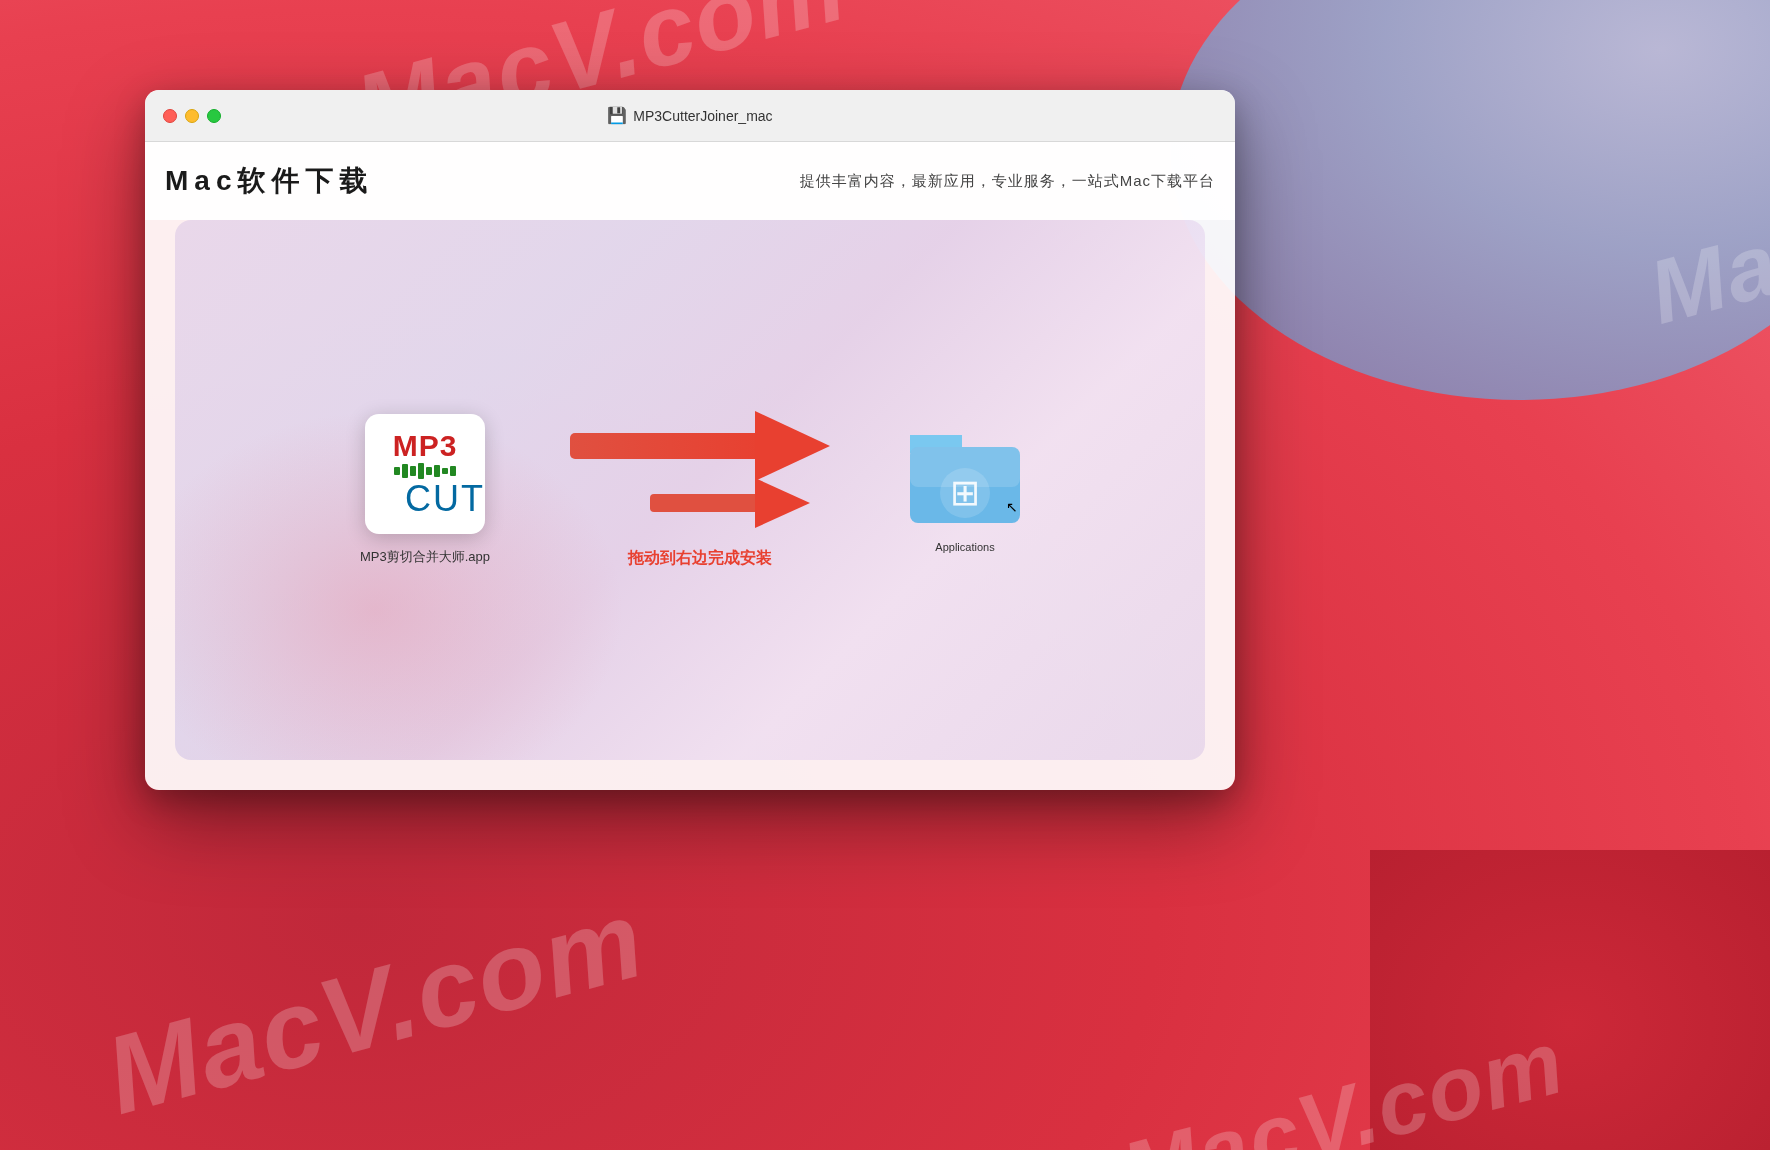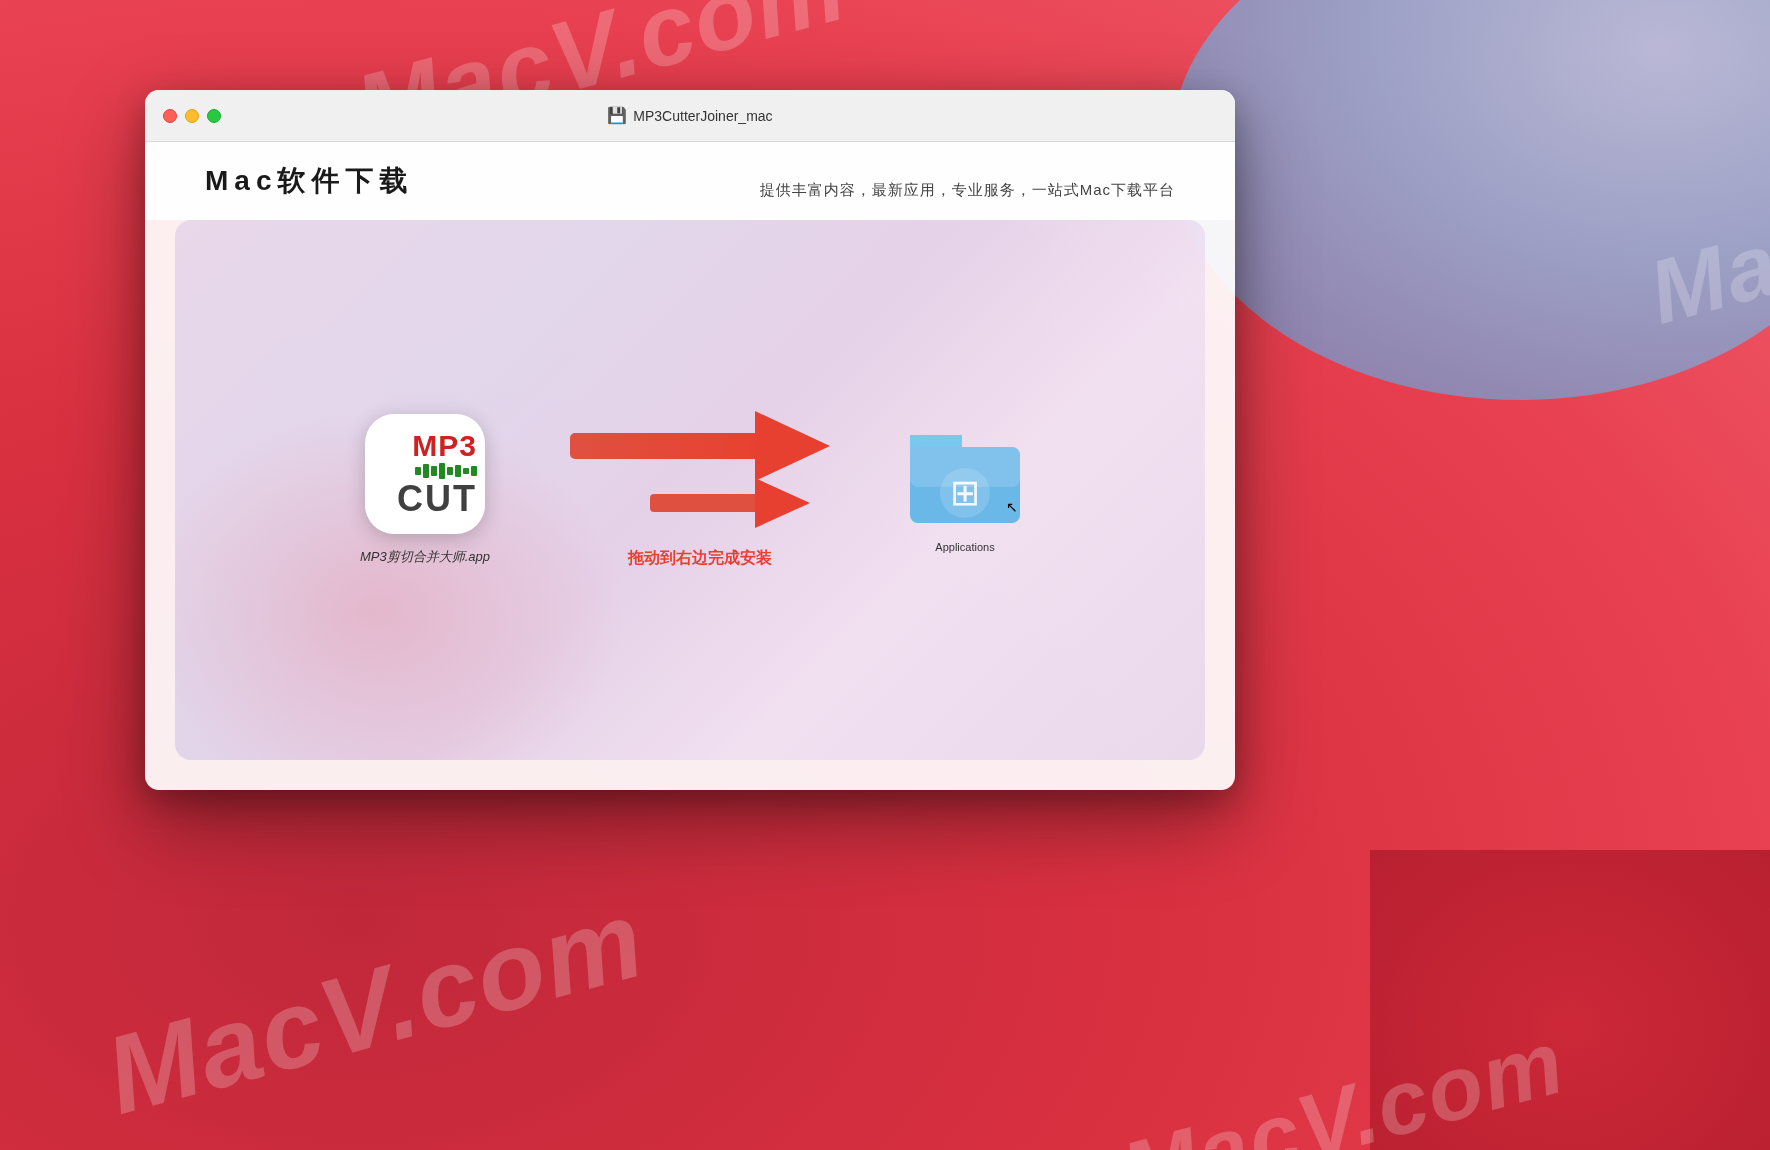--- a/index.html
+++ b/index.html
@@ -140,23 +140,23 @@
 
     
     .window-content {
       display: flex;
       flex-direction: column;
       height: calc(100% - 52px);
     }
 
     
     .header-bar {
-      padding: 20px 60px;
-      display: flex;
-      align-items: flex-end;
+      padding: 20px 20px;
+      display: flex;
+      align-items: center;
       justify-content: space-between;
       background: rgba(255,255,255,0.9);
       gap: 44px;
     }
 
     .site-title {
       font-size: 28px;
       font-weight: 600;
       color: #1a1a1a;
       letter-spacing: 6px;
@@ -215,24 +215,24 @@
       align-items: center;
       gap: 14px;
     }
 
     
     .mp3cut-icon {
       width: 120px;
       height: 120px;
       display: flex;
       flex-direction: column;
-      align-items: flex-end;
+      align-items: center;
       justify-content: center;
       background: white;
-      border-radius: 29px;
+      border-radius: 14px;
       box-shadow: 0 4px 20px rgba(0,0,0,0.2);
       padding: 8px;
     }
 
     .mp3-text {
       font-size: 30px;
       font-weight: 900;
       color: #cc2222;
       line-height: 1;
       letter-spacing: 1px;
@@ -246,33 +246,32 @@
     }
 
     .wave-bar {
       width: 6px;
       background: #228822;
       border-radius: 1px;
     }
 
     .cut-text {
       font-size: 36px;
-      font-weight: 700;
-      color: #404040;
+      font-weight: 400;
+      color: #0369a1;
       line-height: 1;
       letter-spacing: 2px;
       margin-left: 40px;
     }
 
     .app-label {
       font-size: 13px;
       color: #333;
       text-align: center;
       white-space: nowrap;
-      font-style: italic;
     }
 
     
     .arrow-area {
       display: flex;
       flex-direction: column;
       align-items: center;
       gap: 12px;
       position: relative;
     }

